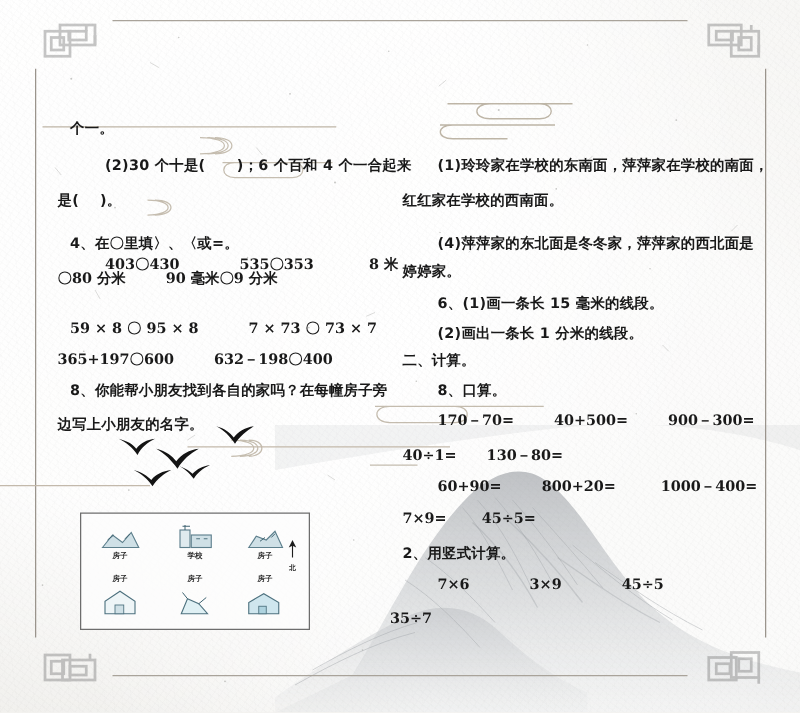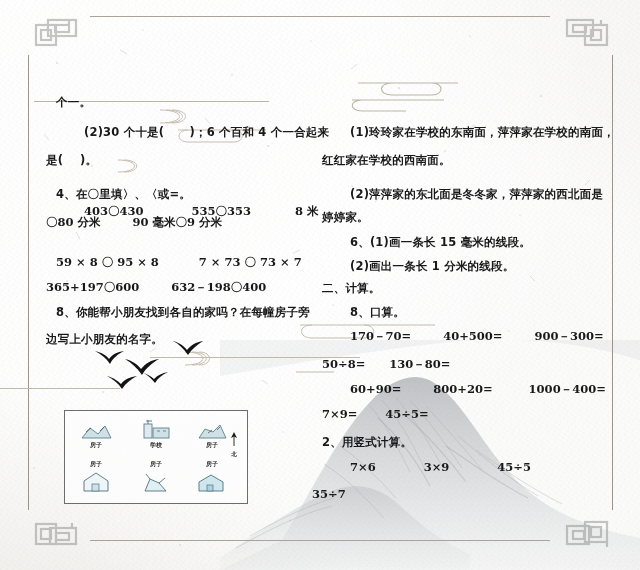--- a/index.html
+++ b/index.html
@@ -238,28 +238,28 @@
     <div class="ln num" style="top:208px">〇80 分米        90 毫米〇9 分米</div>
     <div class="ln num ind2" style="top:248px">59 × 8 〇 95 × 8          7 × 73 〇 73 × 7</div>
     <div class="ln num" style="top:273px">365+197〇600        632－198〇400</div>
     <div class="ln cjk ind2" style="top:298px">8、你能帮小朋友找到各自的家吗？在每幢房子旁</div>
     <div class="ln cjk" style="top:325px">边写上小朋友的名字。</div>
   </div>
 
   <div class="col" id="col-right">
     <div class="ln cjk ind3" style="top:118px">(1)玲玲家在学校的东南面，萍萍家在学校的南面，</div>
     <div class="ln cjk ind2" style="top:146px">红红家在学校的西南面。</div>
-    <div class="ln cjk ind3" style="top:180px">(2)萍萍家的东北面是冬冬家，萍萍家的西北面是</div>
+    <div class="ln cjk ind3" style="top:180px">(4)萍萍家的东北面是冬冬家，萍萍家的西北面是</div>
     <div class="ln cjk ind2" style="top:203px">婷婷家。</div>
     <div class="ln cjk ind3" style="top:228px">6、(1)画一条长 15 毫米的线段。</div>
     <div class="ln cjk ind3" style="top:252px">(2)画出一条长 1 分米的线段。</div>
     <div class="ln cjk ind2" style="top:274px">二、计算。</div>
     <div class="ln cjk ind3" style="top:298px">8、口算。</div>
     <div class="ln num ind3" style="top:322px">170－70=        40+500=        900－300=</div>
-    <div class="ln num ind2" style="top:350px">50÷8=      130－80=</div>
+    <div class="ln num ind2" style="top:350px">40÷1=      130－80=</div>
     <div class="ln num ind3" style="top:375px">60+90=        800+20=         1000－400=</div>
     <div class="ln num ind2" style="top:400px">7×9=       45÷5=</div>
     <div class="ln cjk ind2" style="top:428px">2、用竖式计算。</div>
     <div class="ln num ind3" style="top:453px">7×6            3×9            45÷5</div>
     <div class="ln num" style="top:480px">35÷7</div>
   </div>
 </div>
 
 <div id="picbox">
 

